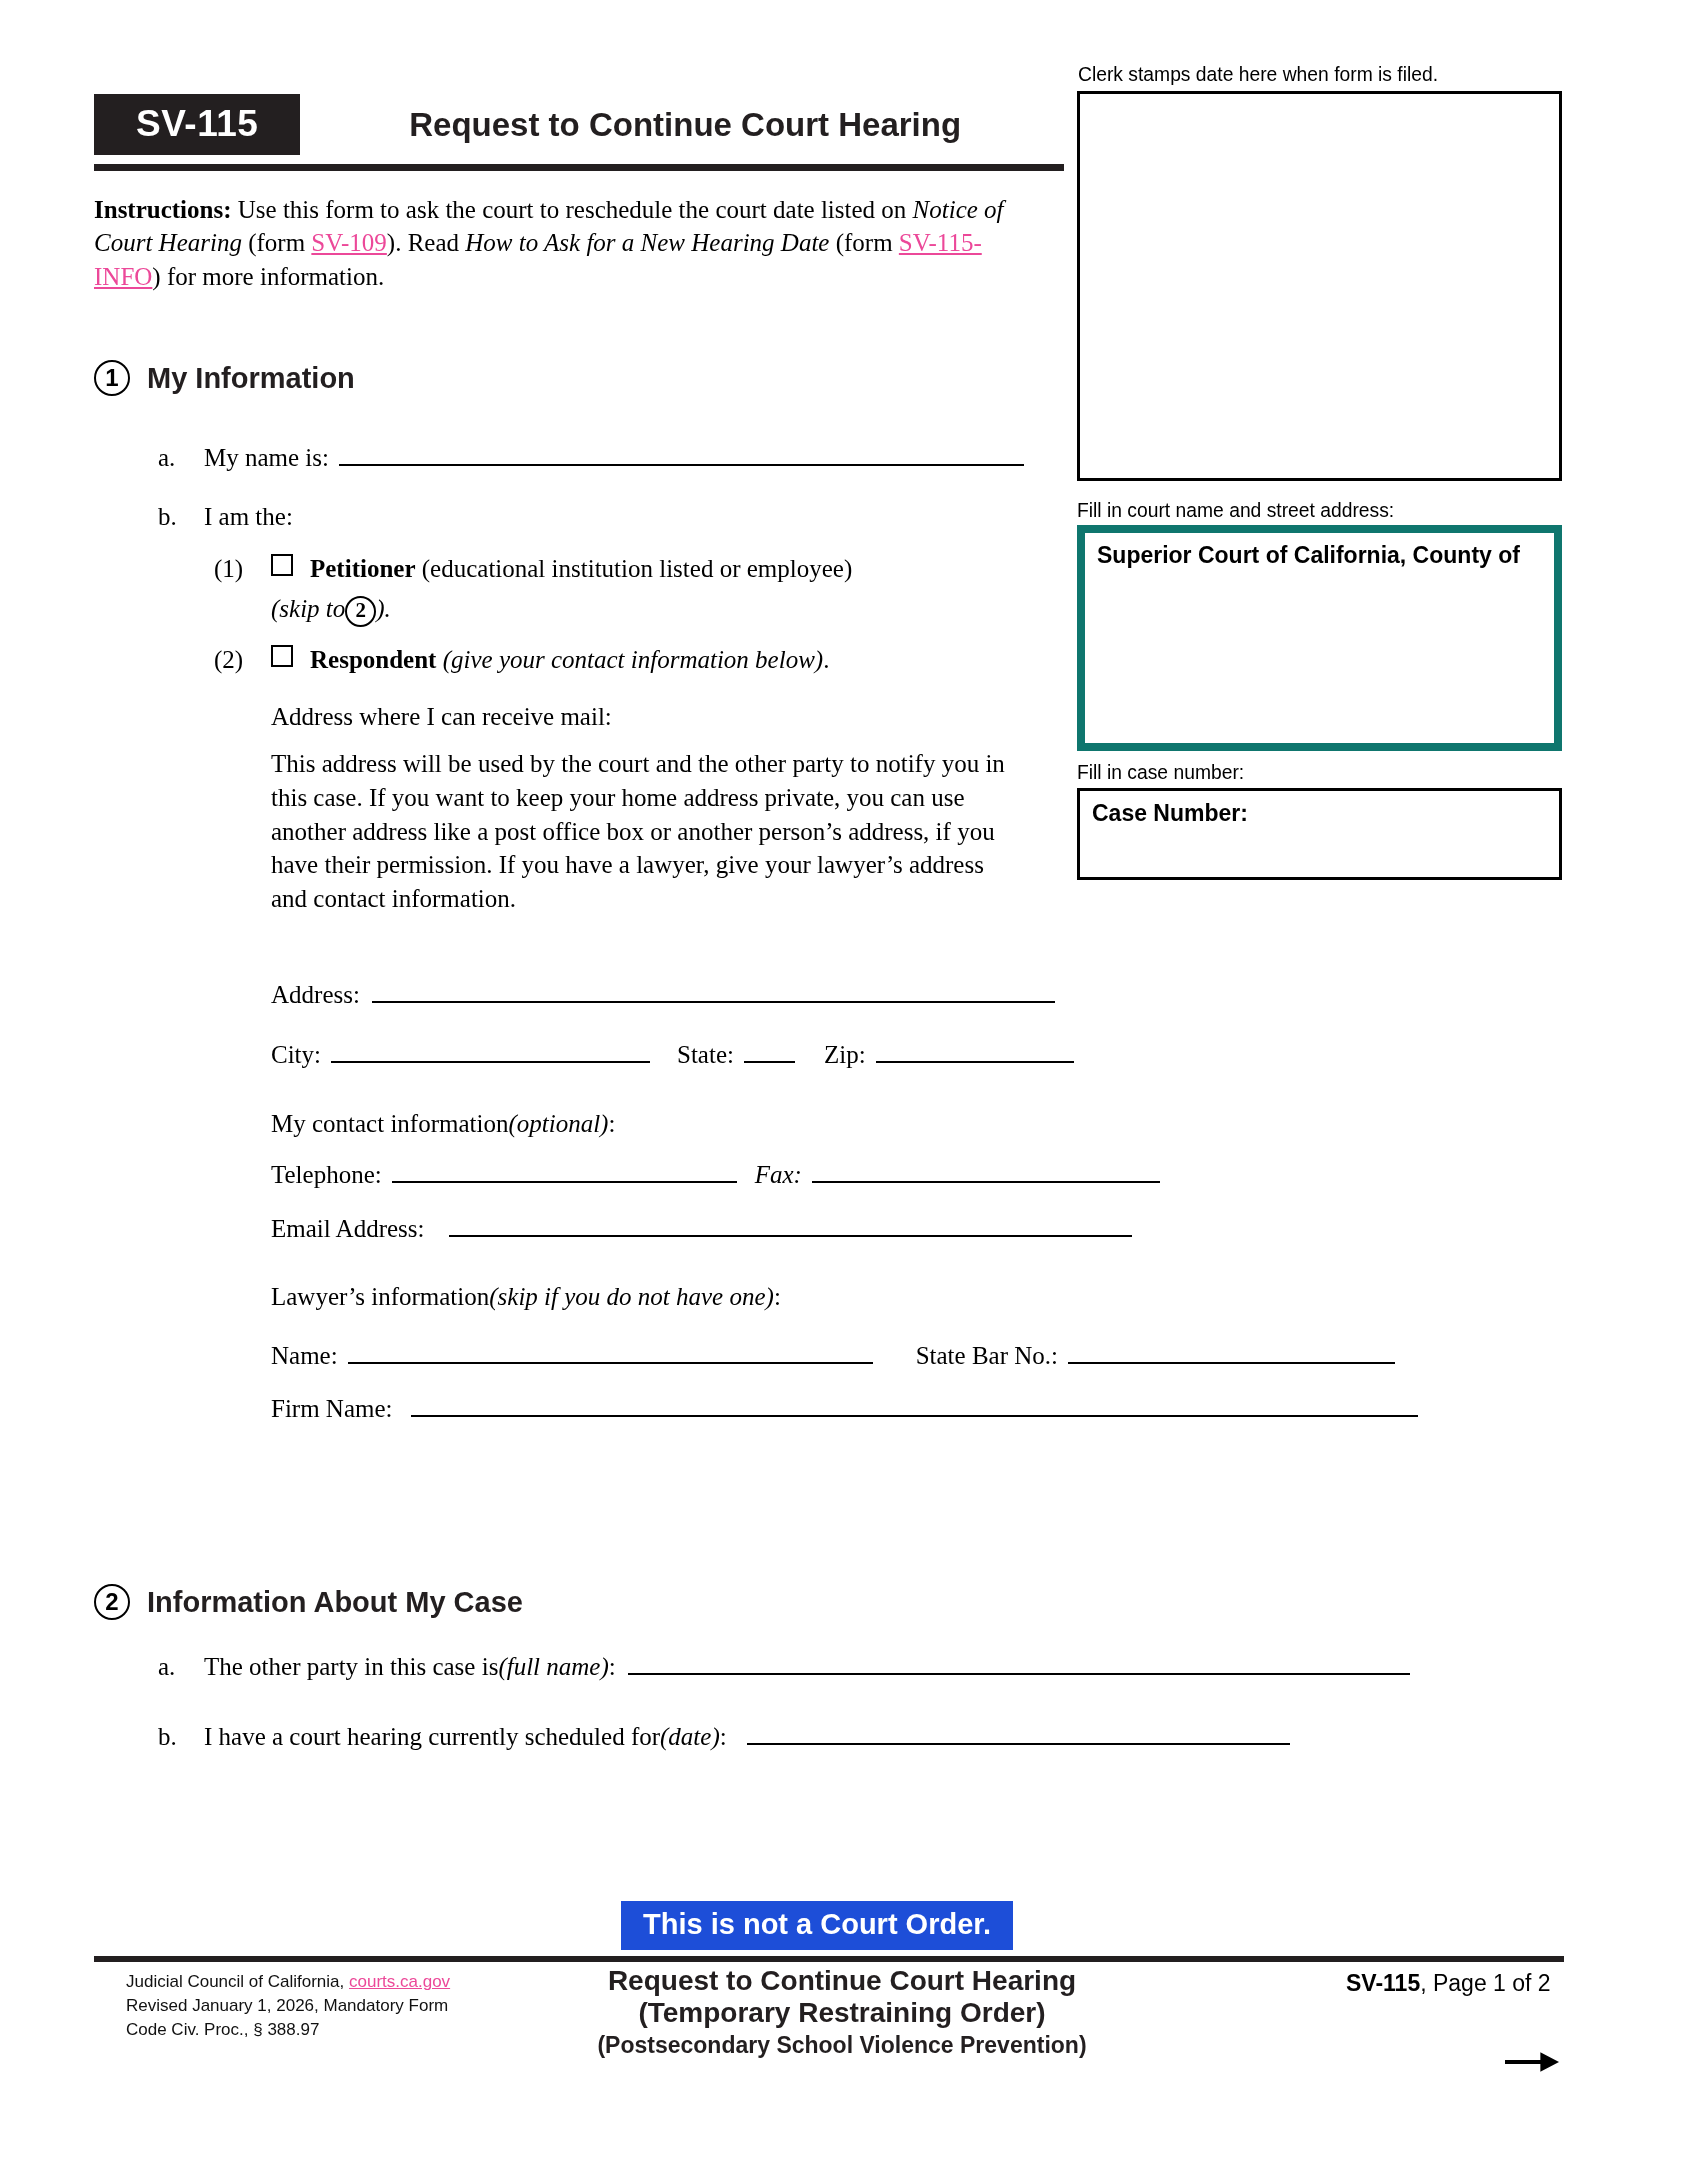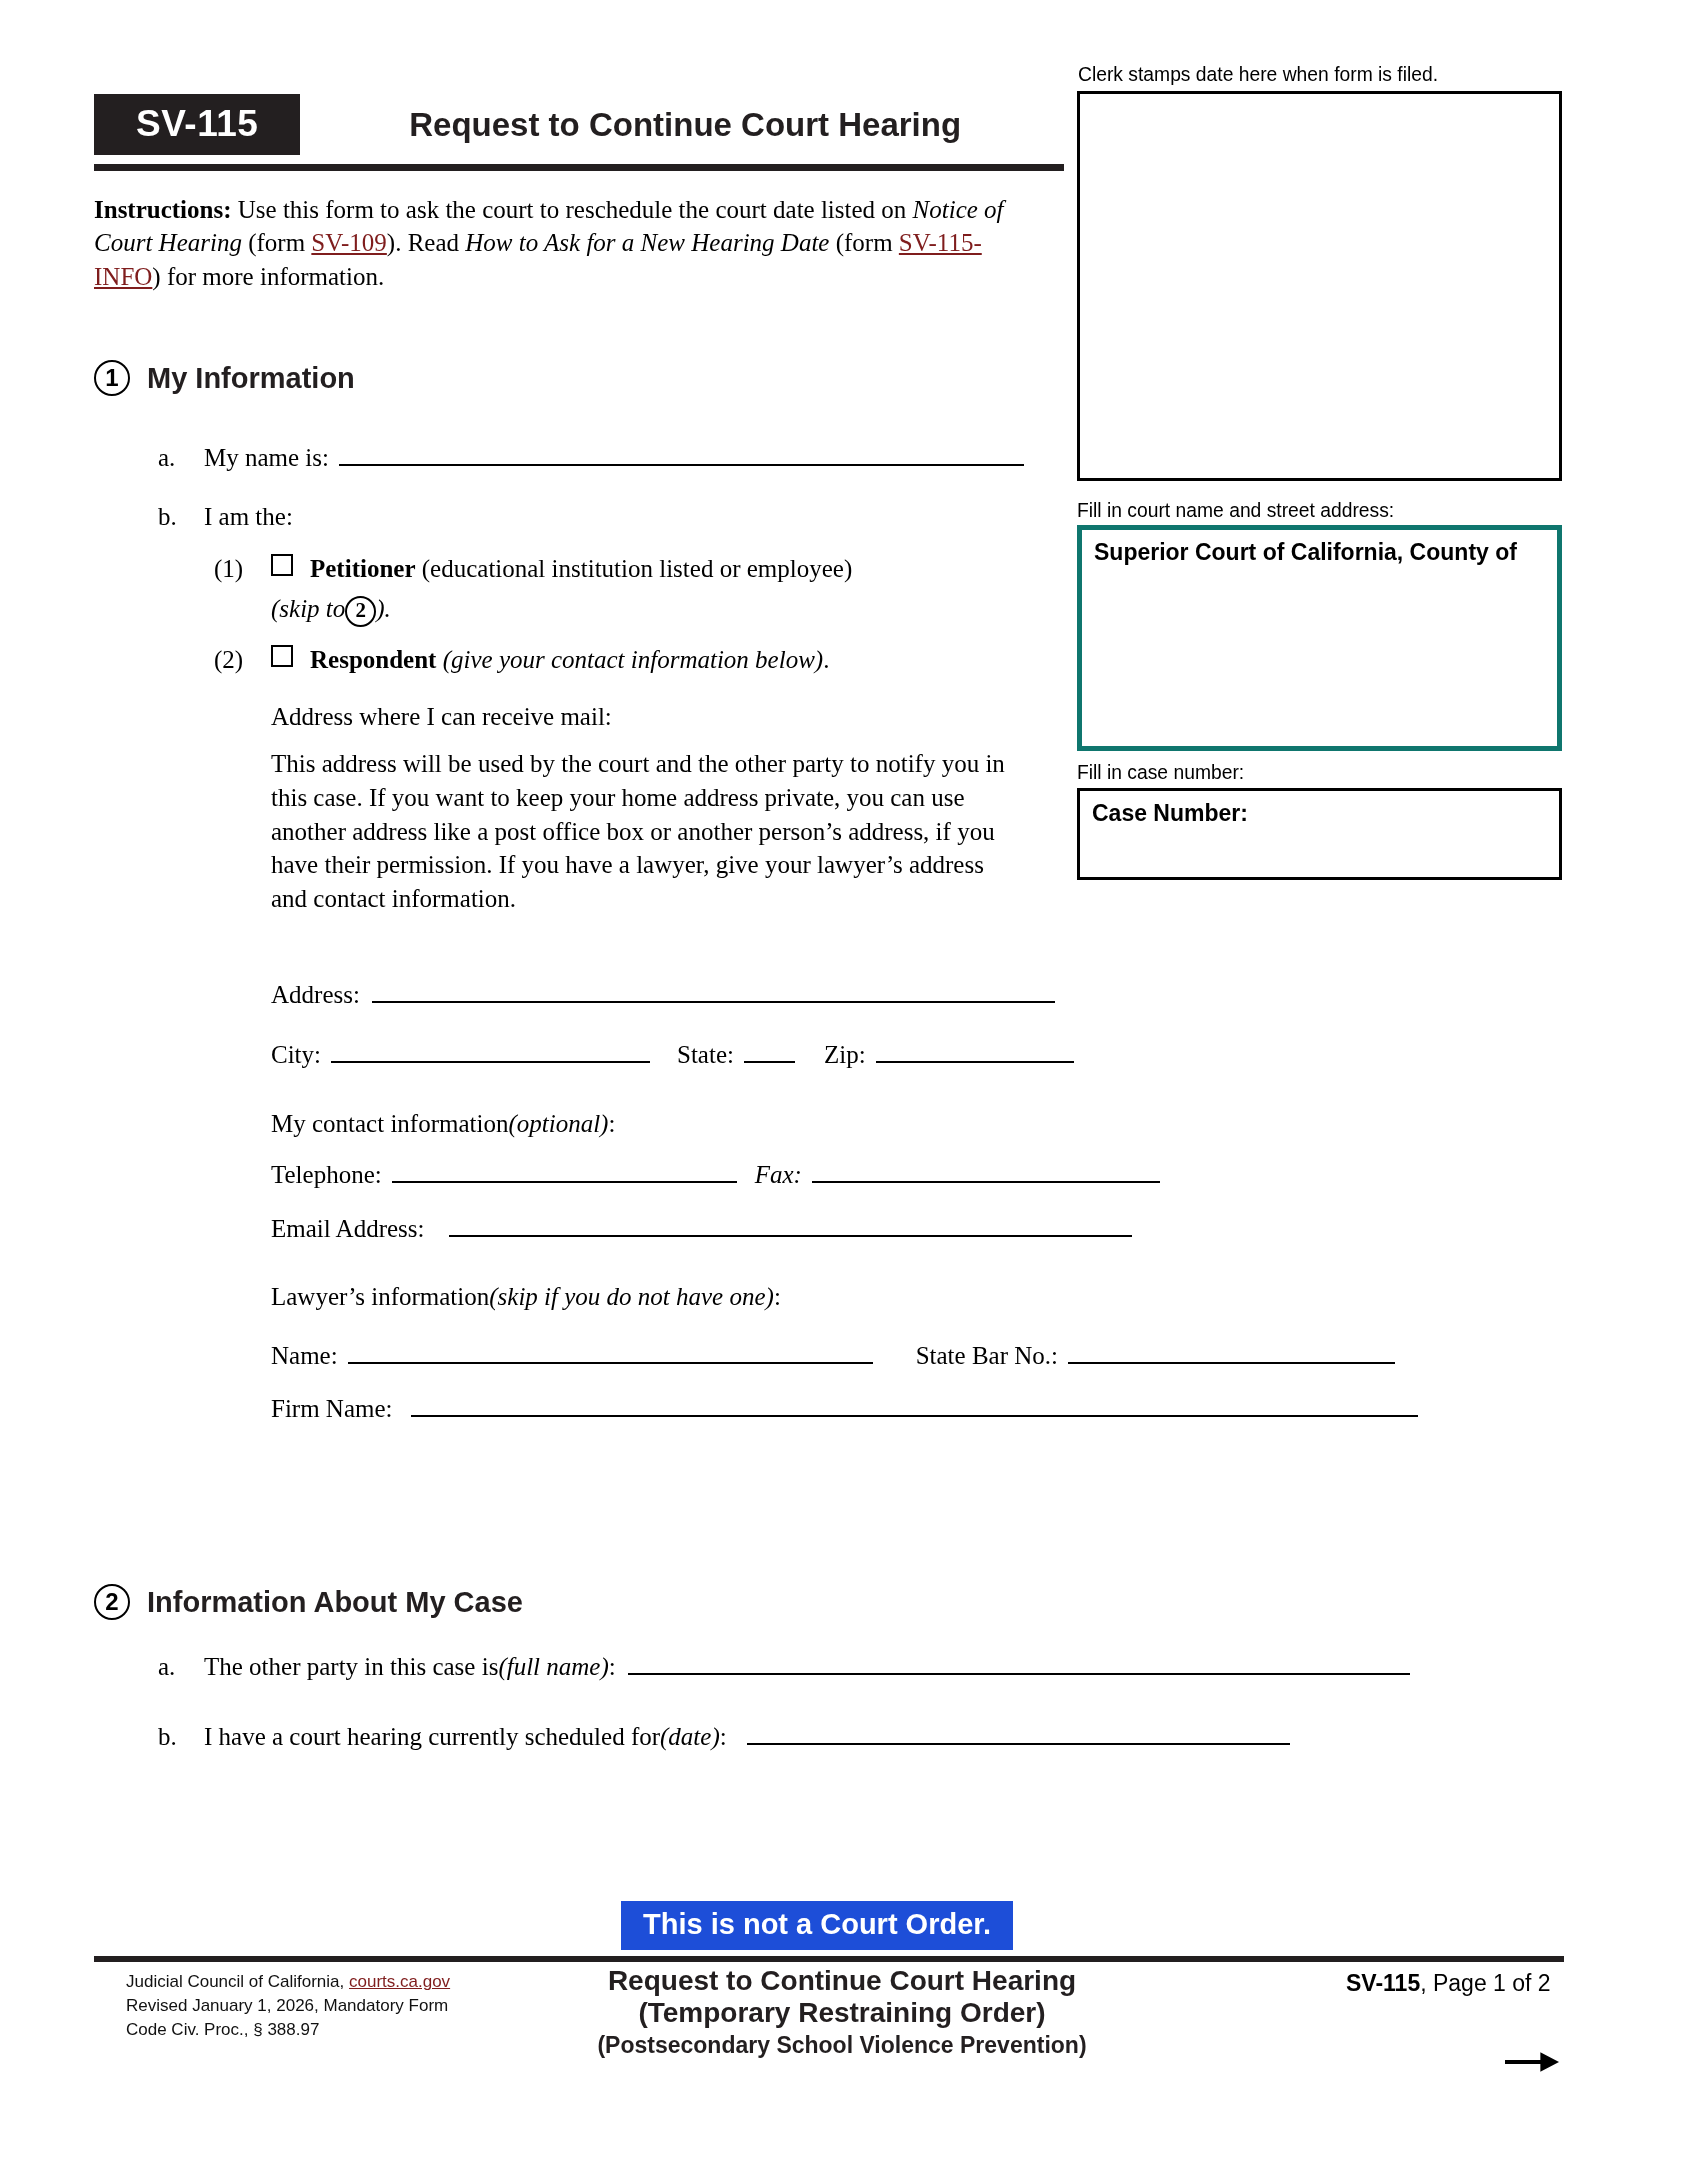--- a/index.html
+++ b/index.html
@@ -58,21 +58,21 @@
     position: absolute;
     left: 94px;
     top: 193px;
     width: 950px;
     font-size: 25px;
     line-height: 1.33;
   }
   .instructions b { font-weight: bold; }
   .instructions i { font-style: italic; }
   .link {
-    color: #7f1d1d;
+    color: #ec4899;
     text-decoration: underline;
   }
 
   
   .clerk-box {
     position: absolute;
     left: 1077px;
     top: 91px;
     width: 485px;
     height: 390px;
@@ -93,21 +93,21 @@
     top: 500px;
     font-family: "Liberation Sans", sans-serif;
     font-size: 19.3px;
   }
   .court-box {
     position: absolute;
     left: 1077px;
     top: 525px;
     width: 485px;
     height: 226px;
-    border: 5px solid #0f766e;
+    border: 8px solid #0f766e;
     box-sizing: border-box;
   }
   .court-box .txt {
     font-family: "Liberation Sans", sans-serif;
     font-weight: bold;
     font-size: 23px;
     padding: 9px 0 0 12px;
   }
   .case-label {
     position: absolute;

